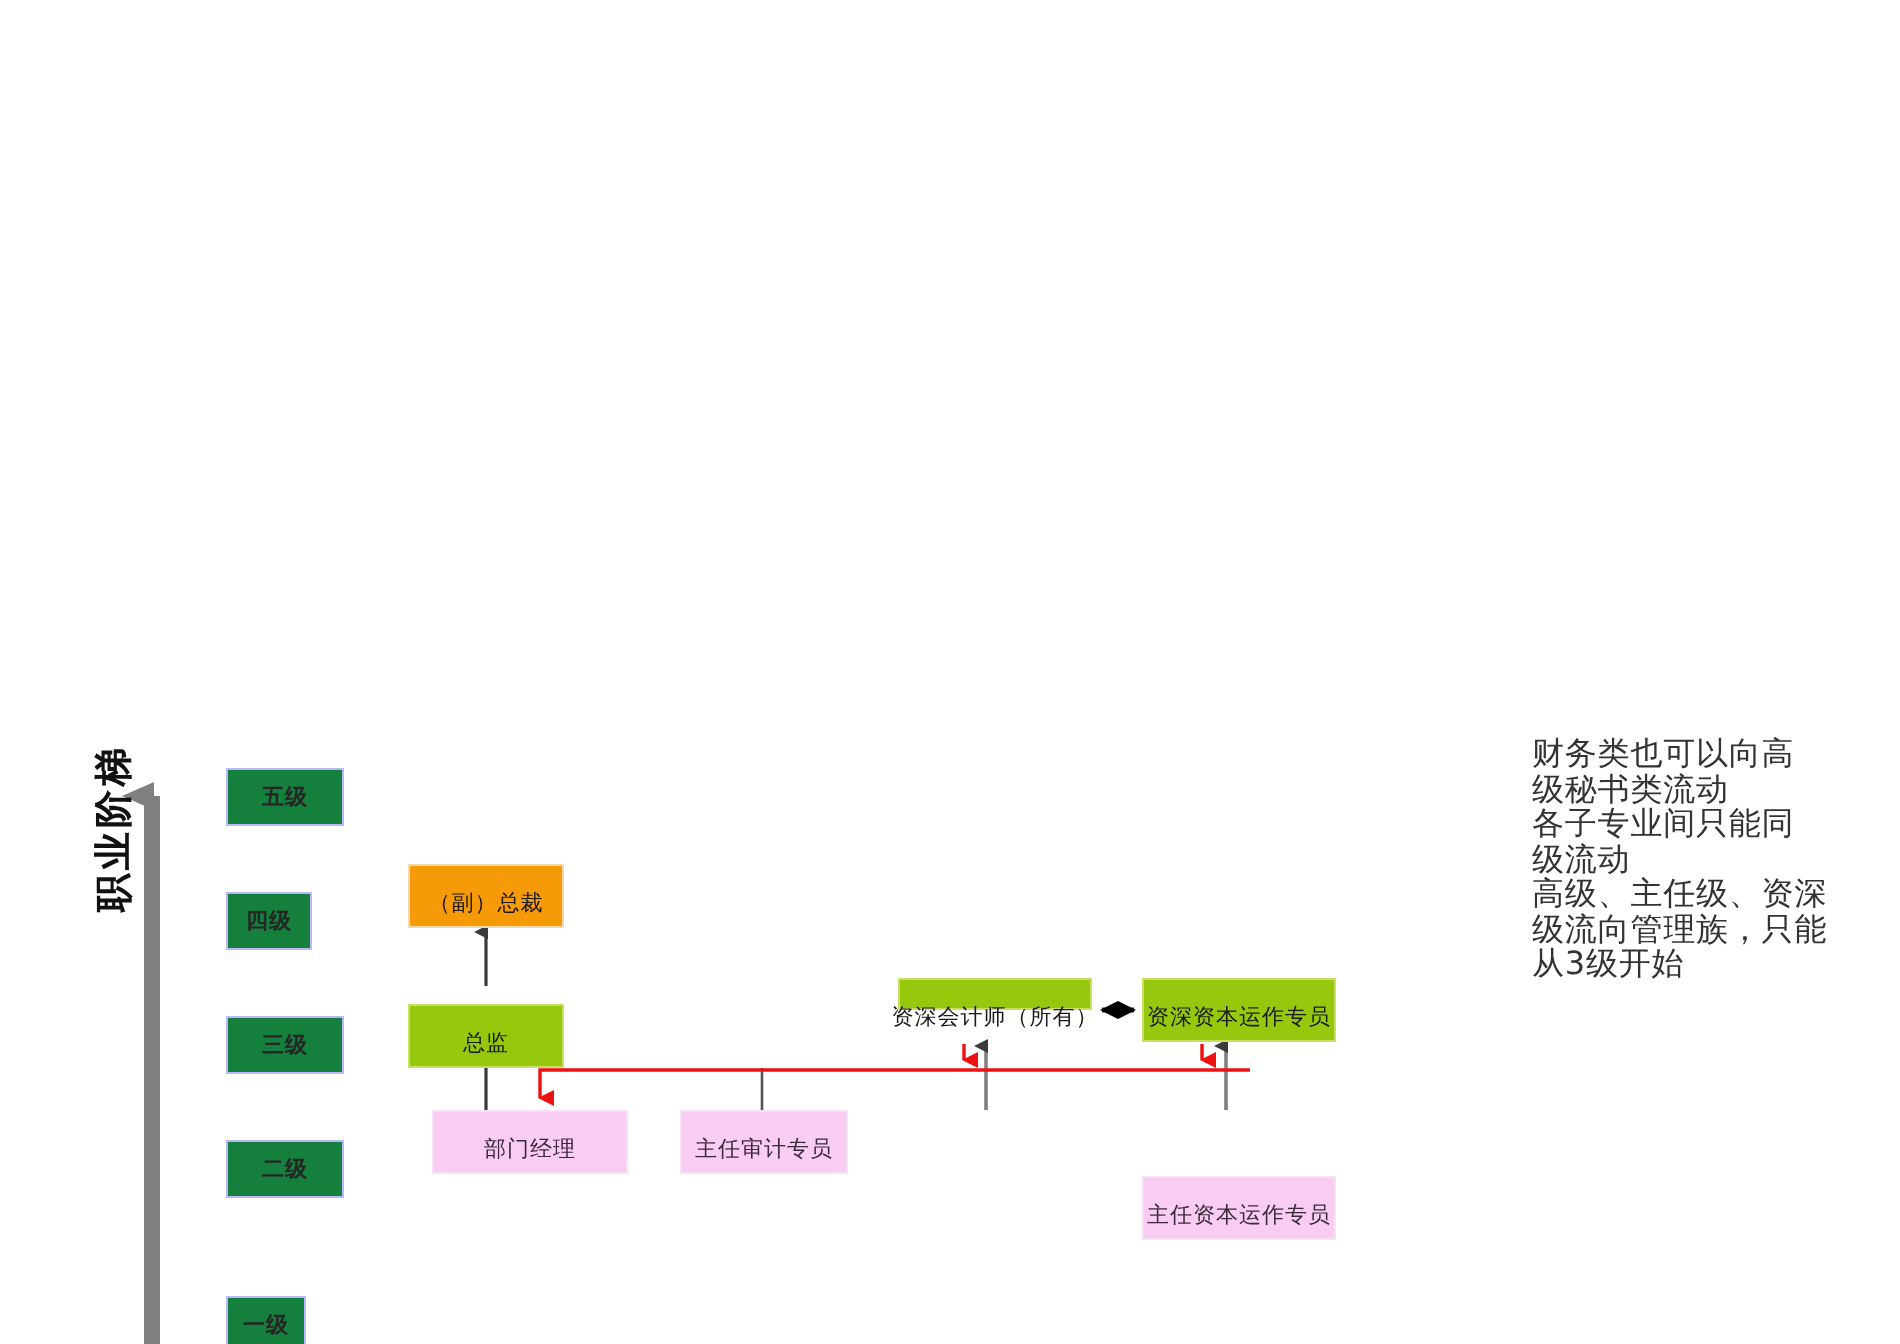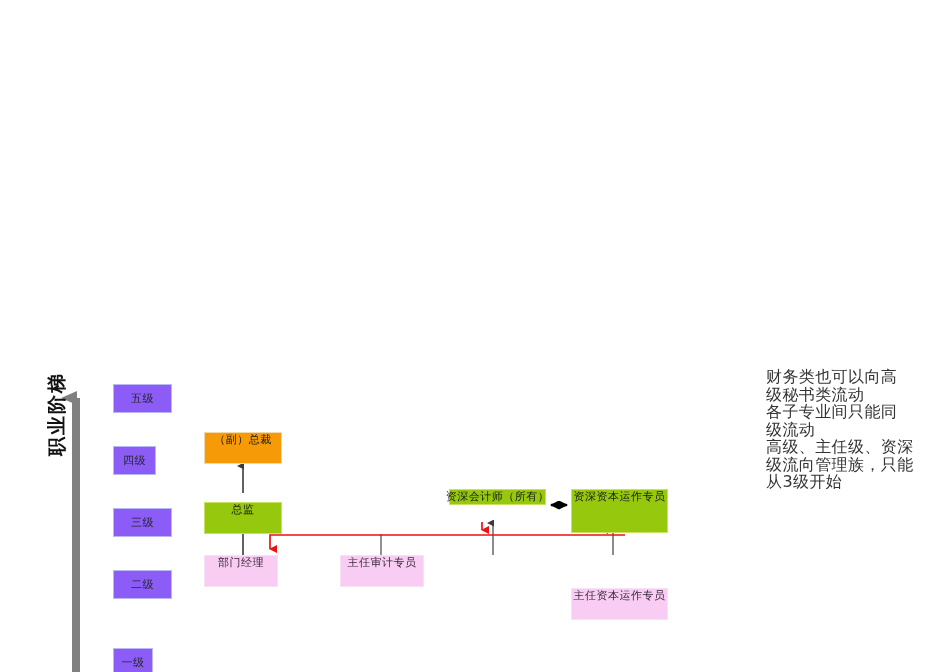--- a/index.html
+++ b/index.html
@@ -21,36 +21,37 @@
     height: 672px;
   }
 
   
   .box {
     position: absolute;
     box-sizing: border-box;
     display: flex;
     align-items: flex-start;
     justify-content: center;
-    padding-top: 0;
+    padding-top: 12px;
     font-size: 11px;
     line-height: 13px;
     letter-spacing: 0.5px;
     color: #1a1a1a;
     white-space: nowrap;
   }
 
   
   .level-chip {
-    background: #8b5cf6;
+    background: #15803d;
     border: 1px solid #b9b9fa;
     color: #262626;
     align-items: center;
     padding-top: 0;
     font-size: 11px;
+    font-weight: bold;
   }
 
   
   .box-orange {
     background: #f79a07;
     border: 1px solid #f2d9a8;
   }
   .box-green {
     background: #96c90d;
     border: 1px solid #c9e060;
@@ -145,23 +146,23 @@
   <div class="box level-chip" style="left:113px;top:508px;width:59px;height:29px;text-align:center;">三级</div>
   <div class="box level-chip" style="left:113px;top:570px;width:59px;height:29px;">二级</div>
   <div class="box level-chip" style="left:113px;top:648px;width:40px;height:29px;">一级</div>
 
   <div class="box box-orange" style="left:204px;top:432px;width:78px;height:32px;">（副）总裁</div>
 
   <div class="box box-green" style="left:204px;top:502px;width:78px;height:32px;">总监</div>
 
   <div class="box box-green" style="left:449px;top:489px;width:97px;height:16px;">资深会计师（所有）</div>
 
-  <div class="box box-green" style="left:571px;top:489px;width:97px;height:44px;">资深资本运作专员</div>
+  <div class="box box-green" style="left:571px;top:489px;width:97px;height:32px;">资深资本运作专员</div>
 
-  <div class="box box-pink" style="left:204px;top:555px;width:74px;height:32px;">部门经理</div>
+  <div class="box box-pink" style="left:216px;top:555px;width:98px;height:32px;">部门经理</div>
 
   <div class="box box-pink" style="left:340px;top:555px;width:84px;height:32px;">主任审计专员</div>
 
 
   <div class="box box-pink" style="left:571px;top:588px;width:97px;height:32px;">主任资本运作专员</div>
 
   <div id="notes">
     <div>财务类也可以向高</div>
     <div>级秘书类流动</div>
     <div>各子专业间只能同</div>

